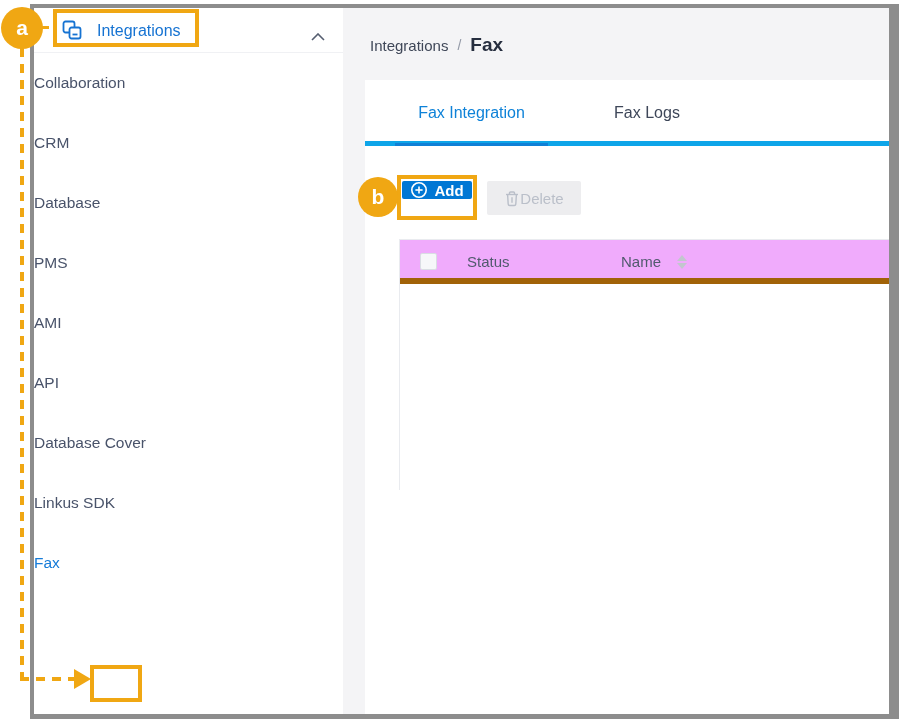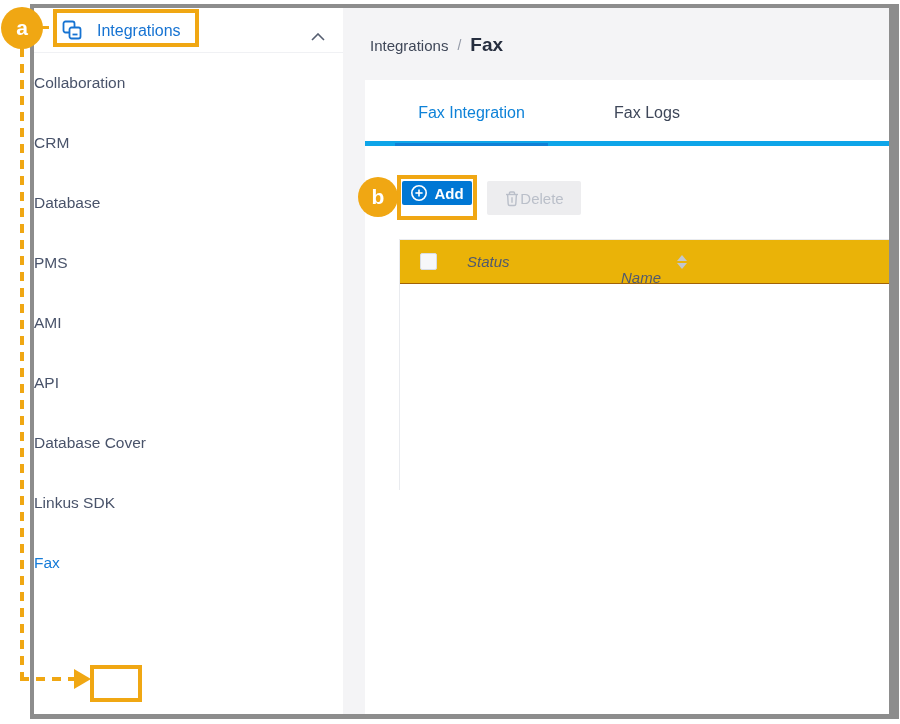--- a/index.html
+++ b/index.html
@@ -33,30 +33,30 @@
 
   
   .card { position: absolute; left: 365px; top: 80px; width: 524px; height: 634px; background: #fff; overflow: hidden; }
   .tabbar { position: absolute; left: 0; top: 0; width: 100%; height: 66px; border-bottom: 5px solid #0ea5e9; }
   .tab { position: absolute; top: 0; height: 66px; line-height: 66px; text-align: center; font-size: 16px; color: #3e4759; cursor: pointer; }
   .tab-1 { left: 30px;  width: 153px; color: #0e82d8; }
   .tab-2 { left: 227px; width: 110px; }
   .tab-3 { left: 375px; width: 135px; }
   .tab-underline { position: absolute; left: 30px; top: 63px; width: 153px; height: 3px; background: #1080d6; }
 
-  .btn-add { position: absolute; left: 37px; top: 101px; width: 70px; height: 24px; background: #0077d4; border-radius: 2px;
+  .btn-add { position: absolute; left: 37px; top: 101px; width: 70px; height: 18px; background: #0077d4; border-radius: 2px;
              display: flex; align-items: center; justify-content: center; gap: 6px; color: #fff; font-size: 15px; font-weight: bold; cursor: pointer; }
   .btn-delete { position: absolute; left: 122px; top: 101px; width: 94px; height: 34px; background: #ededef; border-radius: 2px;
              display: flex; align-items: center; justify-content: center; color: #babfc9; font-size: 15px; cursor: not-allowed; }
 
   .table { position: absolute; left: 34px; top: 159px; width: 490px; height: 251px; border: 1px solid #e9ebef; border-right: none; background: #fff; }
-  .thead { position: relative; height: 44px; background: #eab308; border-bottom: 1px solid #a16207; font-style: italic; }
+  .thead { position: relative; height: 44px; background: #f0abfc; border-bottom: 6px solid #a16207; }
   .th-checkbox { position: absolute; left: 20px; top: 13px; width: 17px; height: 17px; background: #f6f7f9; border: 1px solid #d9dde3; border-radius: 2px; cursor: pointer; }
   .th-status { position: absolute; left: 67px; top: 0; line-height: 44px; font-size: 15px; color: #515a6e; }
-  .th-name   { position: absolute; left: 221px; top: 16px; line-height: 44px; font-size: 15px; color: #515a6e; }
+  .th-name   { position: absolute; left: 221px; top: 0; line-height: 44px; font-size: 15px; color: #515a6e; }
   .sorter { position: absolute; left: 277px; top: 14px; width: 10px; height: 16px; cursor: pointer; }
   .sorter .up   { position: absolute; left: 0; top: 1px;  width: 0; height: 0; border-left: 5px solid transparent; border-right: 5px solid transparent; border-bottom: 6px solid #c2c6ce; }
   .sorter .down { position: absolute; left: 0; top: 9px;  width: 0; height: 0; border-left: 5px solid transparent; border-right: 5px solid transparent; border-top: 6px solid #c2c6ce; }
   .tbody { height: 206px; background: #fff; }
 
   
   .badge { position: absolute; width: 42px; height: 42px; border-radius: 50%; background: #f0a713;
            color: #fff; font-size: 21px; font-weight: bold; display: flex; align-items: center; justify-content: center; z-index: 30; }
   .badge-a { left: 1px; top: 7px; }
   .badge-b { left: 358px; top: 177px; width: 40px; height: 40px; }

